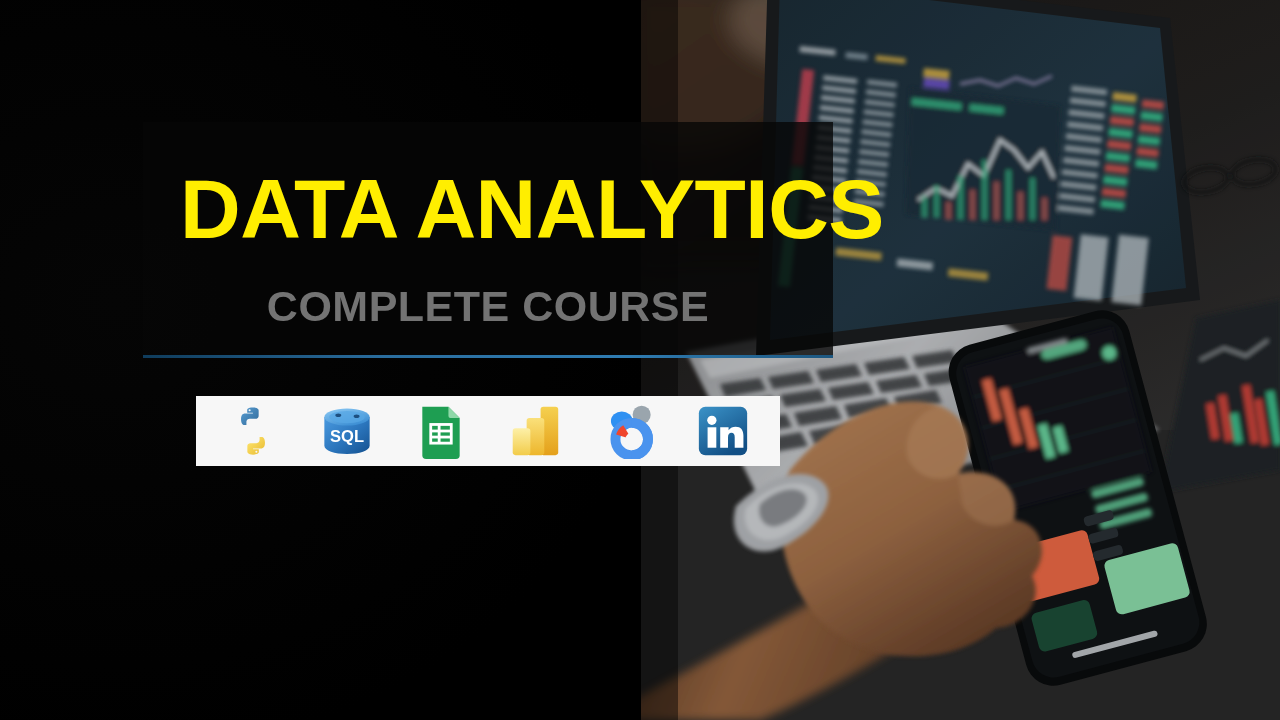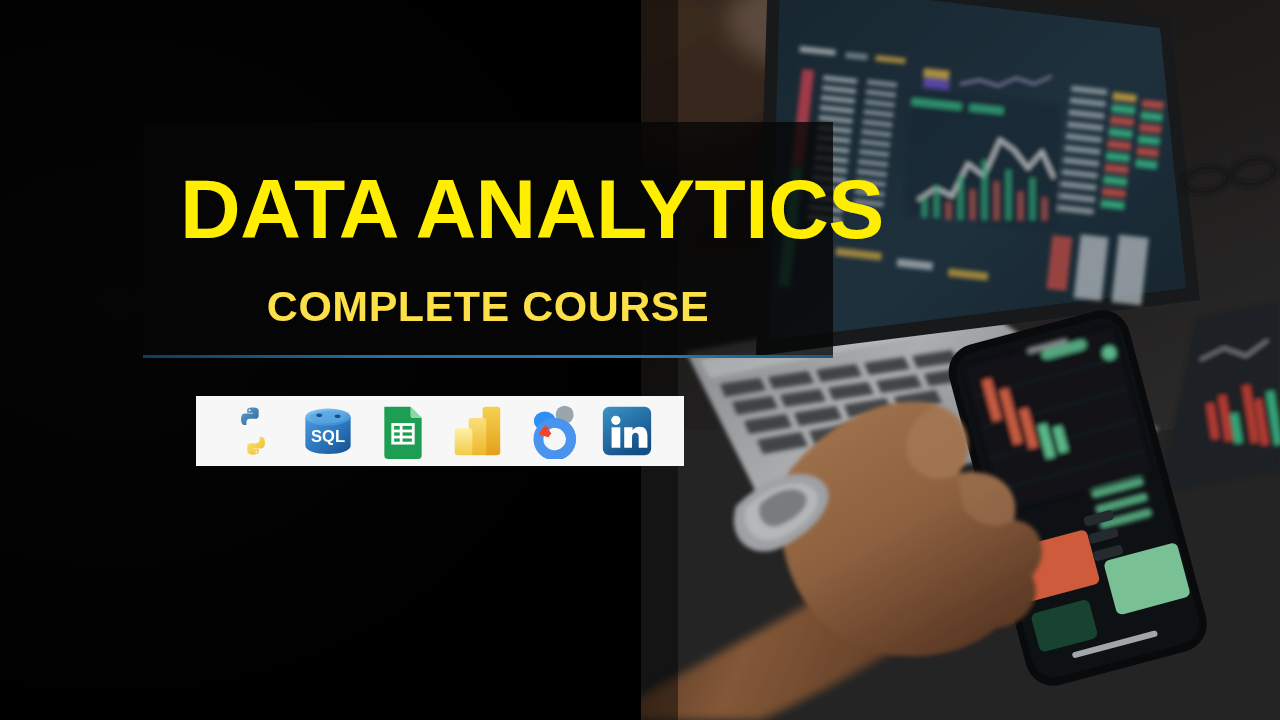--- a/index.html
+++ b/index.html
@@ -72,31 +72,31 @@
   .subhead {
     position: absolute;
     left: 0;
     top: 163px;
     width: 690px;
     margin: 0;
     font-size: 43px;
     line-height: 43px;
     font-weight: 700;
     letter-spacing: 0.5px;
-    color: #fde047;
+    color: #737373;
     text-align: center;
     white-space: nowrap;
   }
 
   
   .logo-strip {
     position: absolute;
     left: 196px;
     top: 396px;
-    width: 488px;
+    width: 584px;
     height: 70px;
     background: #f7f7f7;
     display: flex;
     align-items: center;
     justify-content: space-between;
     padding: 0 26px;
     box-sizing: border-box;
   }
   .logo {
     width: 62px;

